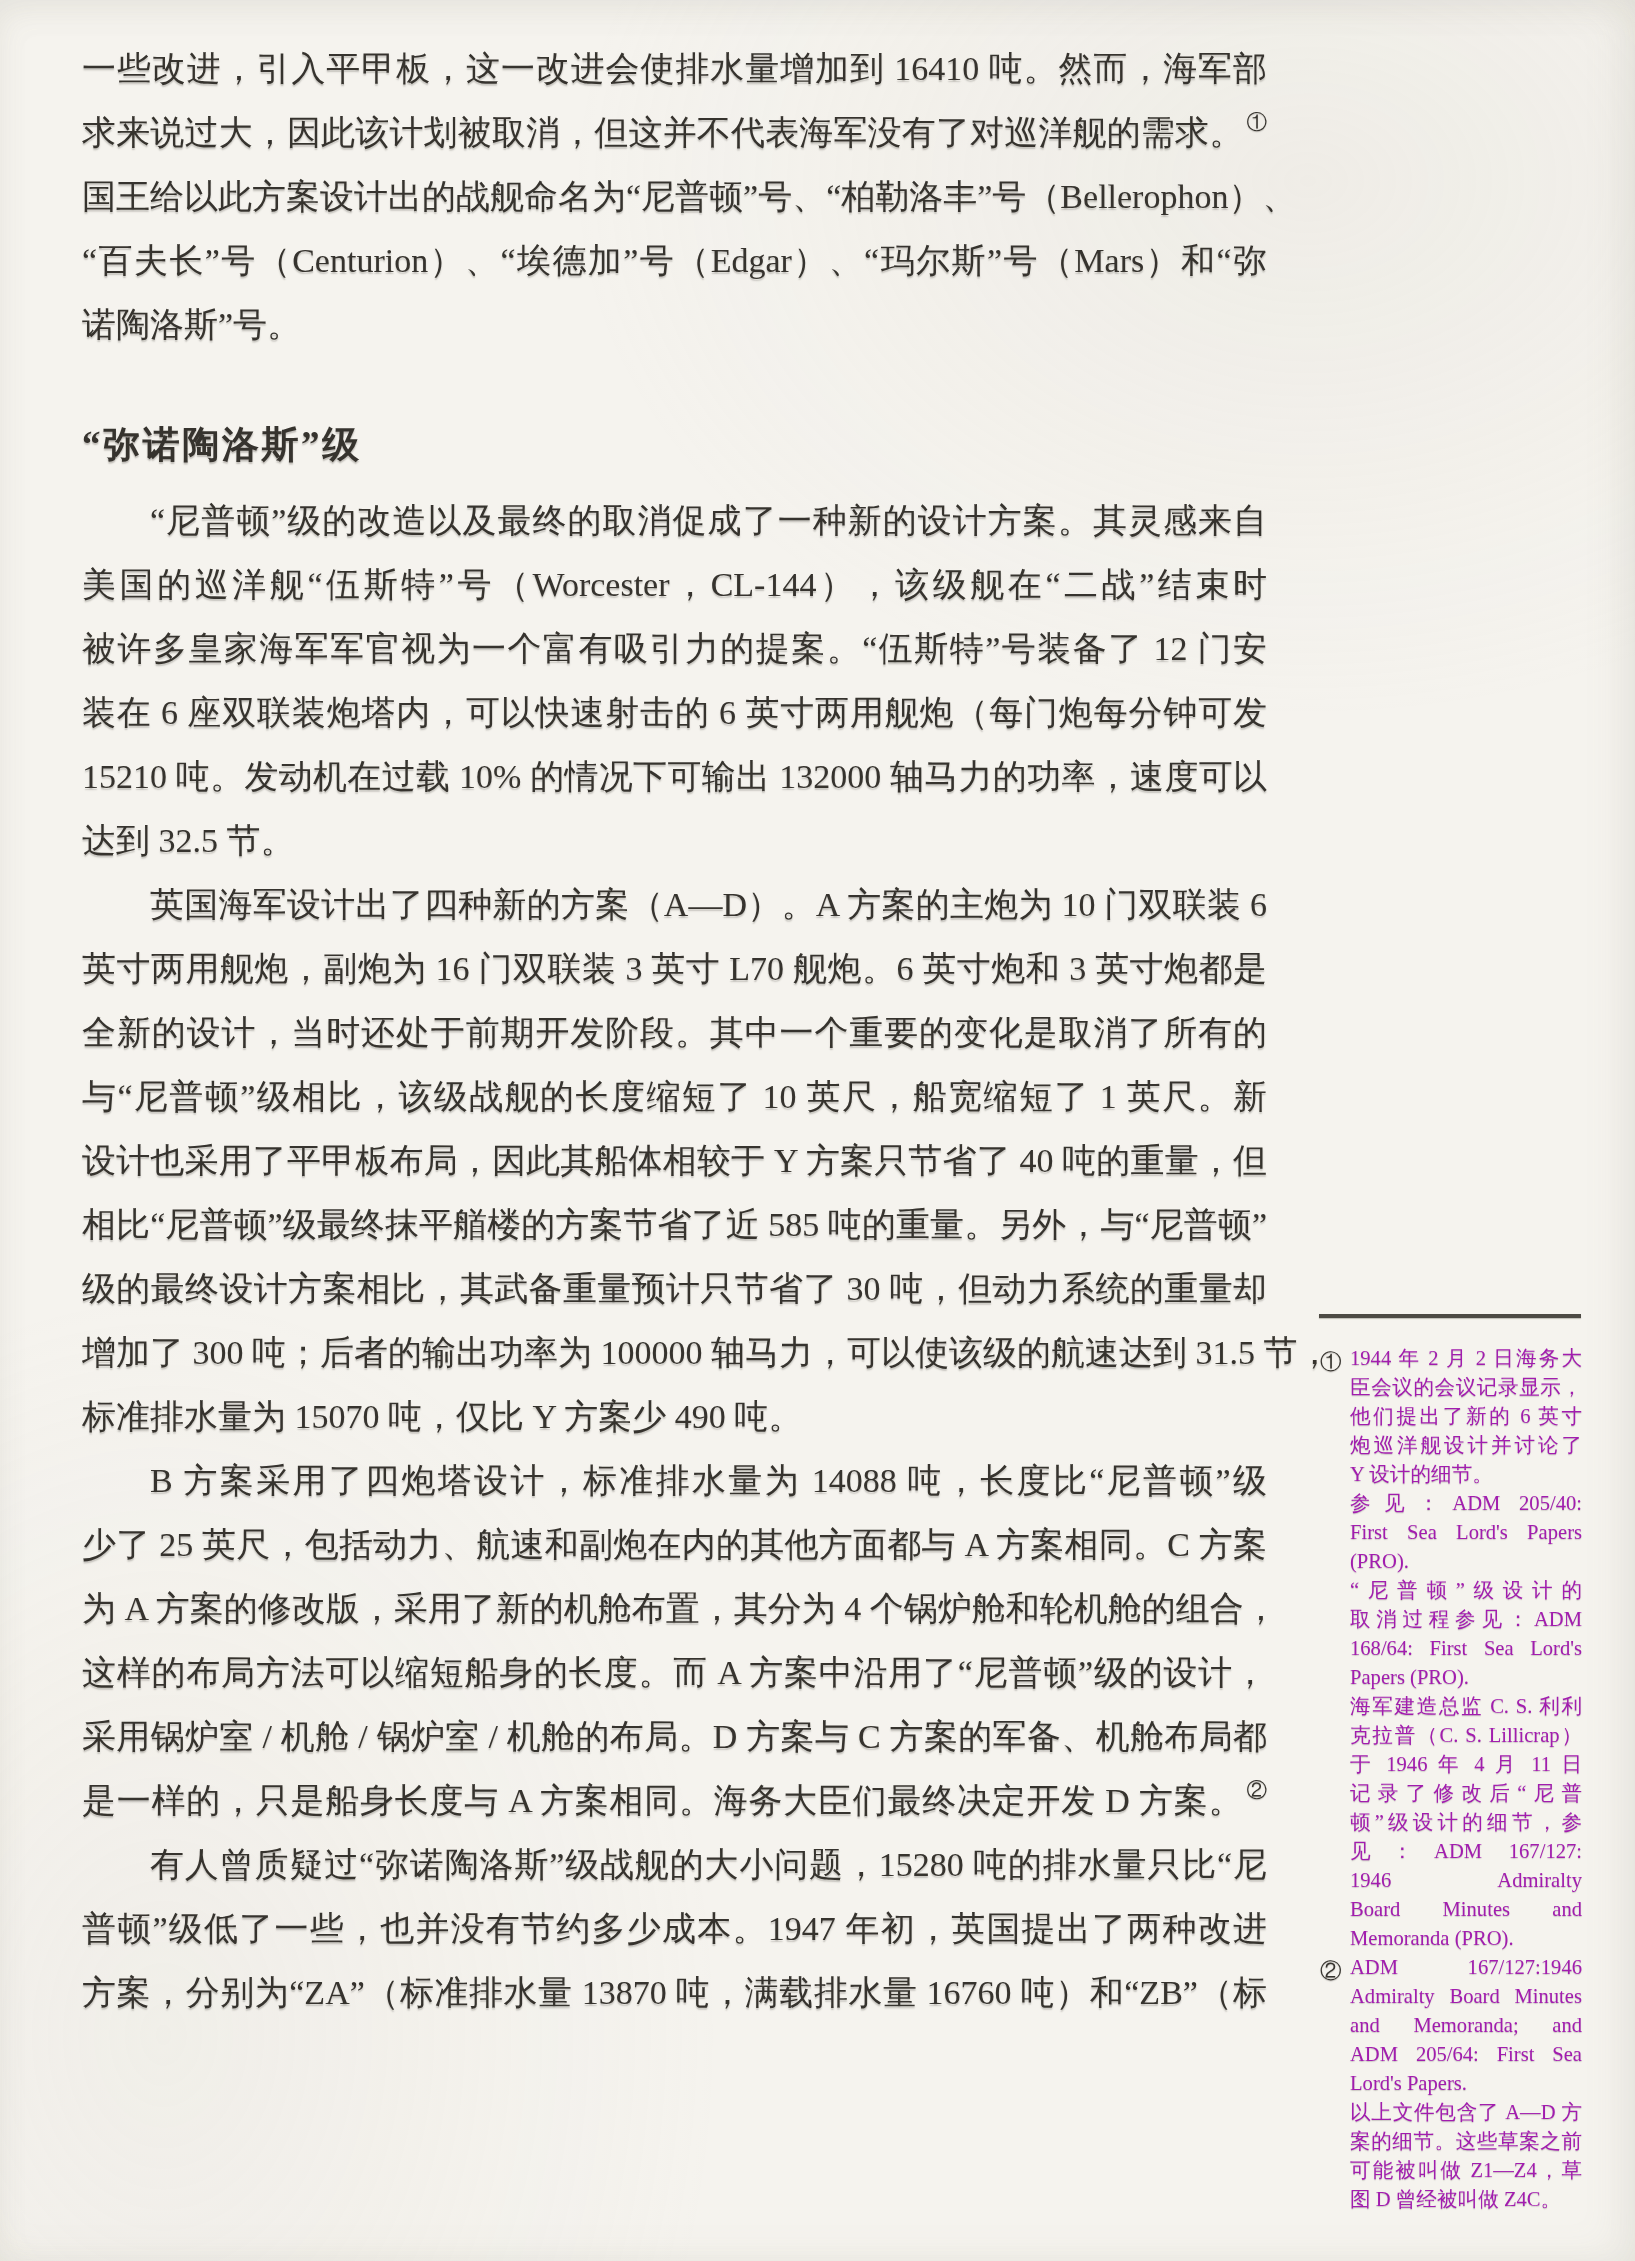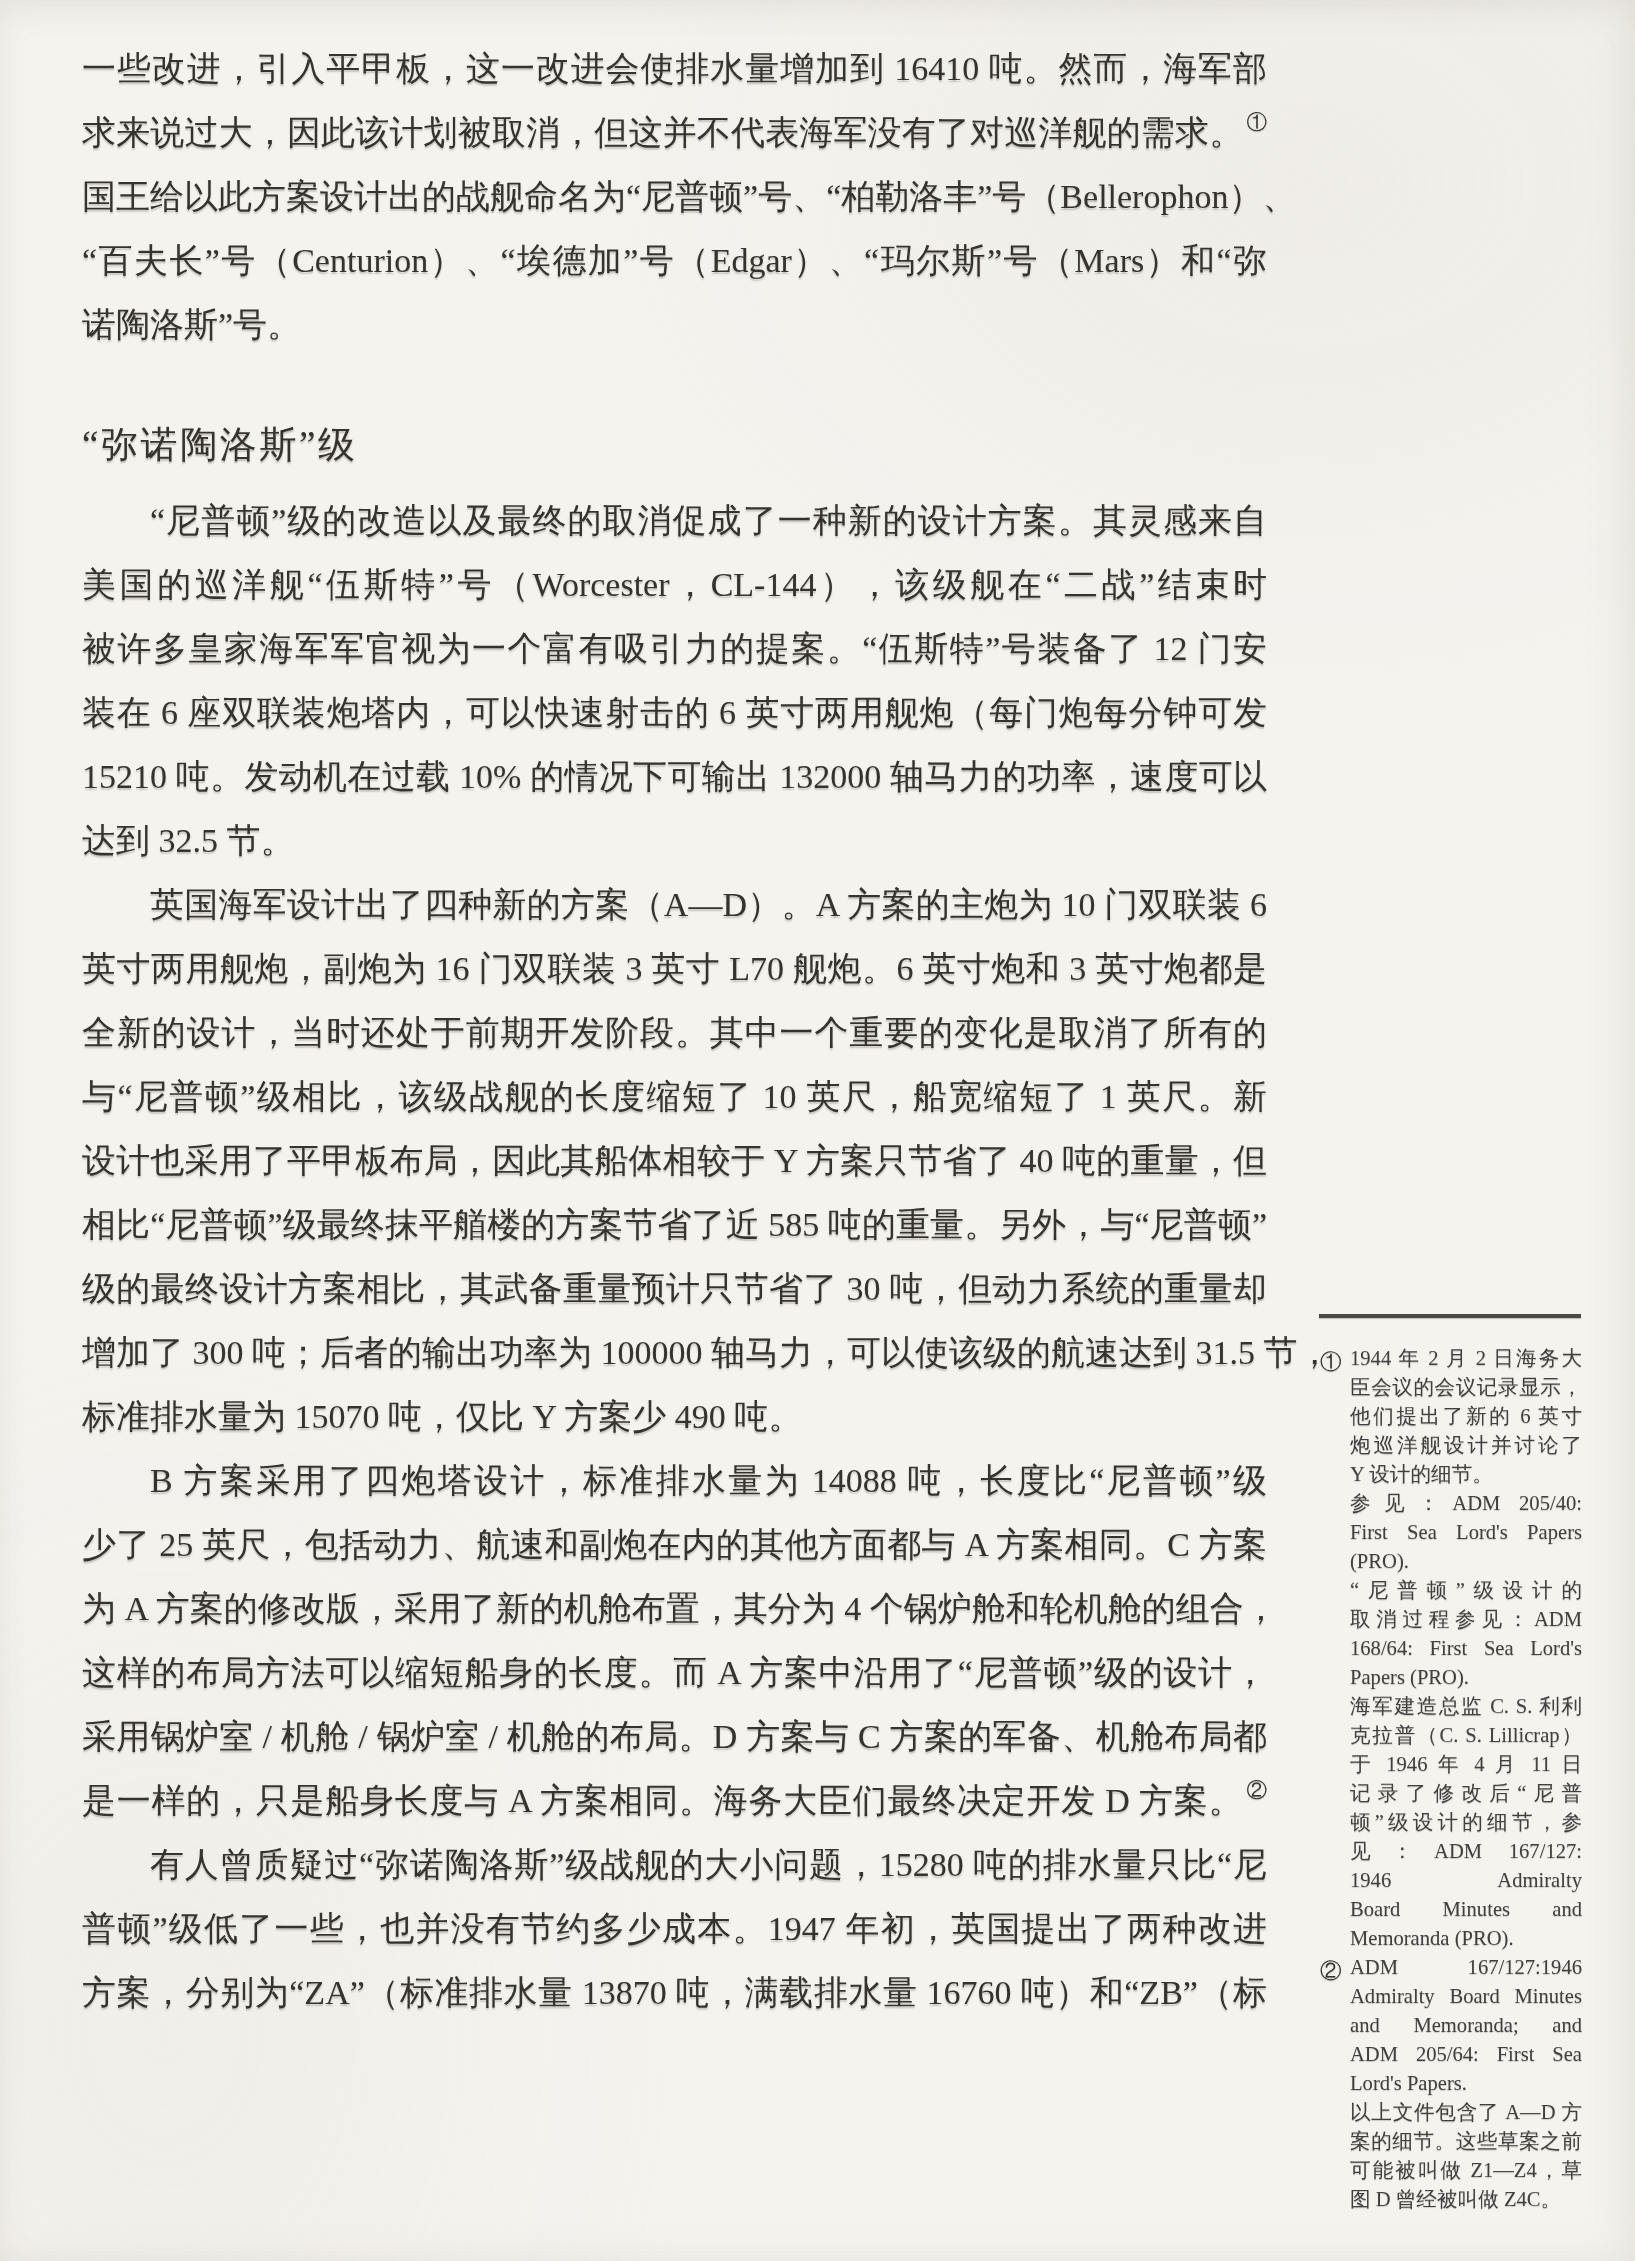--- a/index.html
+++ b/index.html
@@ -31,38 +31,38 @@
   .sup {
     font-size: 20.6px;
     vertical-align: 15.5px;
     line-height: 0;
     padding-left: 3.1px;
     text-shadow: 0 1px 1px rgba(90,85,78,0.30);
   }
   .heading {
     margin: 56px 0 12.4px 0;
     height: 64px; line-height: 64px;
-    font-size: 37px; font-weight: 400;
+    font-size: 37px; font-weight: 700;
     letter-spacing: 2.6px;
     text-shadow: 0 1.5px 1.5px rgba(80,75,68,0.32);
   }
 
   
   .fn-col { position: absolute; left: 1319px; top: 1314px; width: 263px; }
   .fn-rule { width: 262px; height: 3.6px; background: #4d4a44; margin: 0 0 26px 0; box-shadow: 0 1px 1px rgba(90,85,78,0.35); }
   .footnote { position: relative; padding-left: 31px; }
   .fn-marker {
     position: absolute; left: 1px; top: 3.6px;
     font-size: 21.6px;
     text-shadow: 0 1px 1px rgba(90,85,78,0.3);
   }
   .fline {
     height: 29px; line-height: 29px;
     font-size: 20.6px;
-    color: #404040;
+    color: #a21caf;
     text-align: justify; text-align-last: justify;
     text-justify: inter-character;
     white-space: nowrap;
     text-shadow: 0 1px 1px rgba(90,85,78,0.28);
   }
   .fline.end { text-align-last: left; white-space: normal; }
 </style>
 </head>
 <body>
 

